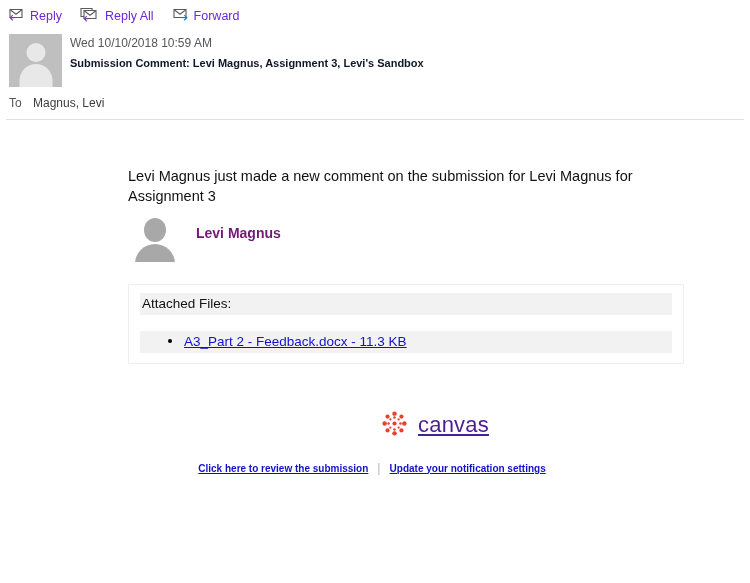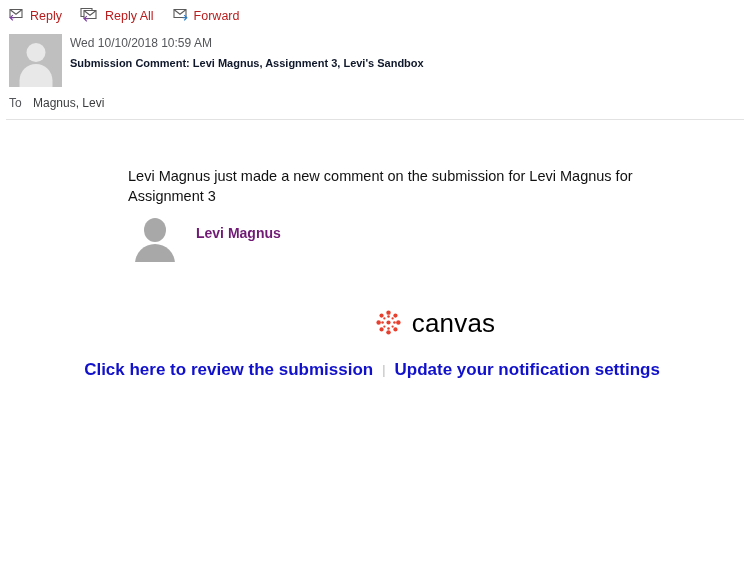--- a/index.html
+++ b/index.html
@@ -26,21 +26,21 @@
   }
   .tb-action {
     display: flex;
     align-items: center;
     gap: 5px;
     cursor: pointer;
     line-height: 1;
   }
   .tb-action .lbl {
     font-size: 12.5px;
-    color: #b91c1c;
+    color: #6d28d9;
     white-space: nowrap;
   }
   .tb-icon { display: block; }
 
   
   .header {
     display: flex;
     padding: 4px 0 0 9px;
   }
   .avatar-big {
@@ -214,38 +214,40 @@
   
   .logo-wrap {
     display: flex;
     align-items: center;
     justify-content: center;
     gap: 10px;
     margin-top: 46px;
     padding-right: 8px;
   }
   .logo-word {
-    font-size: 26px;
-    color: #000000;
+    font-size: 22px;
+    color: #4c1d95;
     letter-spacing: 0.2px;
     font-weight: 400;
+    text-decoration: underline;
   }
 
   
   .footer {
     display: flex;
     align-items: center;
     justify-content: center;
     gap: 9px;
     margin-top: 21px;
     padding-right: 6px;
   }
   .footer a {
-    font-size: 17px;
+    font-size: 10px;
     color: #1111cc;
+    text-decoration: underline;
     cursor: pointer;
     font-weight: bold;
   }
   .footer .sep {
     color: #b9b9b9;
     font-size: 12.5px;
   }
 </style>
 </head>
 <body>
@@ -312,20 +314,29 @@
 
   <div class="commenter">
     <div class="avatar-small">
       <div class="head"></div>
       <div class="body"></div>
     </div>
     <div class="commenter-name">Levi Magnus</div>
   </div>
 
 
+  <div class="attach-box">
+    <div class="attach-title-row">Attached Files:</div>
+    <div class="attach-list">
+      <div class="attach-item">
+        <span class="bullet"></span>
+        <span class="file-link">A3_Part 2 - Feedback.docx - 11.3 KB</span>
+      </div>
+    </div>
+  </div>
 
   <div class="logo-wrap">
     <span>
       <svg width="27" height="27" viewBox="0 0 40 40">
         <g fill="#e7402e">
           <circle cx="20" cy="20" r="3.1"></circle>
           <circle cx="20" cy="5.4" r="3.3"></circle>
           <circle cx="20" cy="34.6" r="3.3"></circle>
           <circle cx="5.4" cy="20" r="3.3"></circle>
           <circle cx="34.6" cy="20" r="3.3"></circle>

